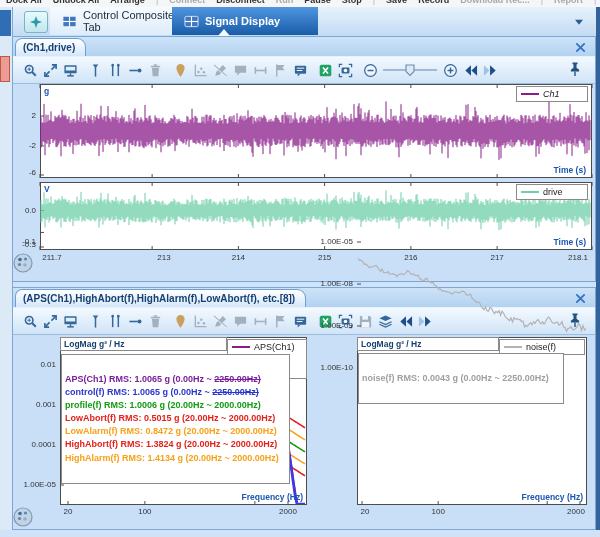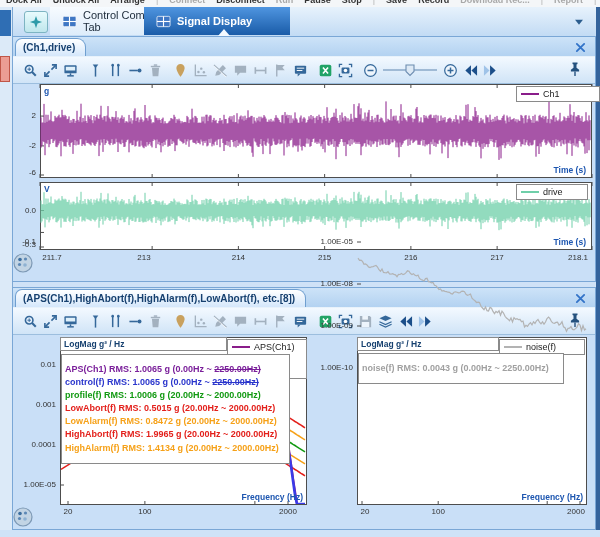--- a/index.html
+++ b/index.html
@@ -9,21 +9,21 @@
   #menubar{position:absolute;left:0;top:0;width:600px;height:7px;background:#f4f6f8;overflow:hidden;border-bottom:1px solid #c8d6e6;}
   #menubar .inner{display:flex;gap:11px;padding:0 6px;margin-top:-7px;line-height:14px;font-size:9px;font-weight:bold;color:#333;white-space:nowrap;}
   #menubar .mi.dis{color:#a9a9a9;}
   #menubar .sep{color:#b5b5b5;font-weight:normal;}
   
   #tabbar{position:absolute;left:0;top:7px;width:600px;height:29px;background:linear-gradient(#e7f2fc,#c2dbf4);border-bottom:1px solid #8fb6dd;}
   .navbtn{position:absolute;left:24px;top:4px;width:22px;height:20px;background:linear-gradient(#e8fbfd,#bfe6ec);border:1px solid #7db4c2;border-radius:3px;display:flex;align-items:center;justify-content:center;}
   .tab{position:absolute;top:0;height:28px;display:flex;align-items:center;gap:6px;padding:0 12px;font-size:11px;color:#1d2b3a;}
   .tab .tabicon{width:15px;height:15px;display:inline-flex;}
   #tab1{left:50px;width:118px;background:linear-gradient(#f7fbff,#ddecfa);border-right:1px solid #a9c8e6;}
-  #tab2{left:144px;width:122px;background:linear-gradient(#4f95e0,#1a5ca8);color:#fff;font-weight:bold;}
+  #tab2{left:172px;width:122px;background:linear-gradient(#4f95e0,#1a5ca8);color:#fff;font-weight:bold;}
   .notch{position:absolute;left:218px;top:29px;width:0;height:0;border-left:6px solid transparent;border-right:6px solid transparent;border-bottom:7px solid #f5faff;z-index:9;}
   .caret{position:absolute;right:14px;top:8px;width:14px;height:14px;}
   
   #leftsliver{position:absolute;left:0;top:7px;width:12px;height:523px;background:#dceaf8;border-right:1px solid #7fa9d4;}
   #leftsliver .dk{position:absolute;left:0;top:3px;width:11px;height:26px;background:#2f6eb4;}
   #leftsliver .red{position:absolute;left:0;top:49px;width:8px;height:24px;background:#eb9d94;border:1px solid #c05648;}
   
   .panel{position:absolute;left:12px;width:584px;background:#c9dff7;border:1px solid #7aa7d6;box-sizing:border-box;}
   #panel1{top:36px;height:246px;}
   #panel2{top:287px;height:243px;}
@@ -42,21 +42,21 @@
   #plotsvg{position:absolute;left:0;top:0;pointer-events:none;z-index:4;}
   #labels{position:absolute;left:0;top:0;width:600px;height:537px;pointer-events:none;z-index:5;}
   .lab{position:absolute;white-space:nowrap;}
   .ytick{font-size:8px;color:#333;text-align:right;}
   .xtick{font-size:8px;color:#333;transform:translateX(-50%);}
   .axlab{font-size:8.5px;font-weight:bold;color:#1d56b0;}
   .cornerlab{font-size:8.5px;font-weight:bold;color:#16406f;background:#fff;border:1px solid #8a8a8a;padding:0 3px;line-height:12px;box-sizing:border-box;}
   .legend{background:#fff;border:1px solid #8a8a8a;box-sizing:border-box;padding:1px 2px;}
   .legrow{display:flex;align-items:center;height:12px;font-size:9px;color:#222;}
   .legline{width:18px;height:0;border-top:2px solid;margin:0 4px 0 2px;}
-  .rmsbox{background:#fff;border:1px solid #8a8a8a;box-sizing:border-box;padding:8px 3px;}
+  .rmsbox{background:#fff;border:1px solid #8a8a8a;box-sizing:border-box;padding:18px 3px;}
   .rmsrow{font-size:9px;font-weight:bold;line-height:13.1px;white-space:nowrap;}
   .struck{text-decoration:line-through;}
   .palette{position:absolute;width:22px;height:22px;}
   .plotarea{position:absolute;z-index:6;}
   #rightedge{position:absolute;right:0;top:7px;width:4px;height:523px;background:#34639c;}
   #botstrip{position:absolute;left:0;top:530px;width:600px;height:7px;background:#cfe2f7;}
 </style>
 </head>
 <body>
 
@@ -443,39 +443,39 @@
       <rect x="357.5" y="337.5" width="229" height="167" fill="#fff" stroke="#4d4d4d" stroke-width="1"></rect>
       <path d="M362 501V505M438.1877304726261 501V505M547.1877304726261 501V505M580 501V505M357 242H361M357 284H361M357 326H361M357 368H361" stroke="#4d4d4d" stroke-width="1" fill="none"></path>
       <path d="M358.0 258.1L359.5 260.4L361.0 260.2L362.5 261.4L364.0 264.3L365.5 264.0L367.0 264.9L368.5 266.9L370.0 267.5L371.5 266.8L373.0 266.6L374.5 266.0L376.0 265.4L377.5 267.0L379.0 269.7L380.5 271.3L382.0 269.0L383.5 272.5L385.0 272.7L386.5 272.8L388.0 271.7L389.5 273.9L391.0 274.2L392.5 273.6L394.0 274.4L395.5 274.8L397.0 276.7L398.5 274.4L400.0 274.5L401.5 273.4L403.0 274.6L404.5 274.1L406.0 272.6L407.5 270.8L409.0 271.2L410.5 273.5L412.0 274.5L413.5 273.7L415.0 275.3L416.5 275.9L418.0 275.0L419.5 278.4L421.0 279.5L422.5 280.1L424.0 281.0L425.5 278.6L427.0 278.3L428.5 281.7L430.0 281.9L431.5 282.9L433.0 282.4L434.5 285.2L436.0 285.7L437.5 287.7L439.0 289.5L440.5 289.0L442.0 291.0L443.5 290.7L445.0 291.4L446.5 291.7L448.0 292.2L449.5 292.4L451.0 293.7L452.5 294.0L454.0 292.3L455.5 291.8L457.0 292.2L458.5 292.8L460.0 292.6L461.5 291.4L463.0 291.1L464.5 291.7L466.0 294.3L467.5 295.3L469.0 294.8L470.5 294.0L472.0 298.1L473.5 299.6L475.0 300.8L476.5 302.5L478.0 302.2L479.5 302.6L481.0 306.3L482.5 308.0L484.0 309.7L485.5 307.0L487.0 310.7L488.5 311.1L490.0 307.4L491.5 308.2L493.0 311.4L494.5 313.6L496.0 311.3L497.5 312.6L499.0 310.8L500.5 315.3L502.0 311.2L503.5 313.0L505.0 316.3L506.5 318.1L508.0 319.2L509.5 320.7L511.0 318.0L512.5 321.9L514.0 317.6L515.5 319.3L517.0 318.7L518.5 319.7L520.0 319.5L521.5 321.7L523.0 321.0L524.5 327.0L526.0 325.3L527.5 326.4L529.0 324.2L530.5 322.6L532.0 324.9L533.5 321.8L535.0 323.4L536.5 320.8L538.0 319.4L539.5 322.2L541.0 323.9L542.5 321.9L544.0 324.2L545.5 322.0L547.0 318.5L548.5 317.1L550.0 318.7L551.5 321.7L553.0 323.0L554.5 323.3L556.0 322.4L557.5 322.2L559.0 325.1L560.5 324.0L562.0 321.7L563.5 326.8L565.0 327.7L566.5 331.3L568.0 328.3L569.5 328.2L571.0 326.6L572.5 329.4L574.0 329.9L575.5 328.6L577.0 327.1L578.5 323.8L580.0 325.0L581.5 330.5L583.0 325.6L584.5 329.9L586.0 328.7" stroke="#b3b3b3" stroke-width="1.2" fill="none"></path>
     </svg>
   <div id="labels">
       <div class="lab ytick" style="left:4px;top:111.07936507936509px;width:32px;">2</div>
       <div class="lab ytick" style="left:4px;top:140.92063492063494px;width:32px;">-2</div>
       <div class="lab ytick" style="left:4px;top:168px;width:32px;">-6</div>
       <div class="lab axlab" style="left:44px;top:86px;">g</div>
       <div class="lab axlab" style="left:536px;top:165px;width:50px;text-align:right;">Time (s)</div>
-      <div class="lab legend" style="left:516px;top:86px;width:84px;">
+      <div class="lab legend" style="left:516px;top:86px;width:72px;font-style:italic;">
         <div class="legrow">
           <span class="legline" style="border-color:#8a1d8a"></span>
           <span>Ch1</span>
         </div>
       </div>
       <div class="lab ytick" style="left:4px;top:205.51612903225805px;width:32px;">0.0</div>
       <div class="lab ytick" style="left:4px;top:237px;width:32px;">-0.1</div>
       <div class="lab ytick" style="left:4px;top:240px;width:32px;">-0.3</div>
       <div class="lab axlab" style="left:44px;top:184px;">V</div>
       <div class="lab axlab" style="left:536px;top:237px;width:50px;text-align:right;">Time (s)</div>
       <div class="lab legend" style="left:516px;top:184px;width:72px;">
         <div class="legrow">
           <span class="legline" style="border-color:#6fcfa9"></span>
           <span>drive</span>
         </div>
       </div>
       <div class="lab xtick" style="left:52px;top:253px;">211.7</div>
-      <div class="lab xtick" style="left:144px;top:253px;text-align:right;">213</div>
+      <div class="lab xtick" style="left:164px;top:253px;text-align:right;">213</div>
       <div class="lab xtick" style="left:238.37500000000097px;top:253px;">214</div>
       <div class="lab xtick" style="left:324.62500000000097px;top:253px;">215</div>
       <div class="lab xtick" style="left:410.87500000000097px;top:253px;">216</div>
       <div class="lab xtick" style="left:497.12500000000097px;top:253px;">217</div>
       <div class="lab xtick" style="left:578px;top:253px;">218.1</div>
       <div class="lab ytick" style="left:8px;top:360px;width:48px;">0.01</div>
       <div class="lab ytick" style="left:8px;top:400px;width:48px;">0.001</div>
       <div class="lab ytick" style="left:8px;top:440px;width:48px;">0.0001</div>
       <div class="lab ytick" style="left:8px;top:480px;width:48px;">1.00E-05</div>
       <div class="lab xtick" style="left:68px;top:507px;">20</div>
@@ -496,21 +496,21 @@
           <span class="legline" style="border-color:#129a12"></span>
           <span>profile(f)</span>
         </div>
       </div>
       <div class="lab rmsbox" style="left:61px;top:354px;width:229px;">
         <div class="rmsrow" style="color: rgb(122, 31, 154);">APS(Ch1) RMS: 1.0065 g (0.00Hz ~ <span class="struck">2250.00Hz)</span></div>
         <div class="rmsrow" style="color: rgb(42, 53, 204);">control(f) RMS: 1.0065 g (0.00Hz ~ <span class="struck">2250.00Hz)</span></div>
         <div class="rmsrow" style="color: rgb(18, 154, 18);">profile(f) RMS: 1.0006 g (20.00Hz ~ 2000.00Hz)</div>
         <div class="rmsrow" style="color: rgb(227, 32, 27);">LowAbort(f) RMS: 0.5015 g (20.00Hz ~ 2000.00Hz)</div>
         <div class="rmsrow" style="color: rgb(246, 161, 24);">LowAlarm(f) RMS: 0.8472 g (20.00Hz ~ 2000.00Hz)</div>
-        <div class="rmsrow" style="color: rgb(227, 32, 27);">HighAbort(f) RMS: 1.9965 g (20.00Hz ~ 2000.00Hz)</div>
+        <div class="rmsrow" style="color: rgb(227, 32, 27);">HighAbort(f) RMS: 1.3824 g (20.00Hz ~ 2000.00Hz)</div>
         <div class="rmsrow" style="color: rgb(246, 161, 24);">HighAlarm(f) RMS: 1.4134 g (20.00Hz ~ 2000.00Hz)</div>
       </div>
       <div class="lab ytick" style="left:305px;top:237px;width:48px;">1.00E-05</div>
       <div class="lab ytick" style="left:305px;top:279px;width:48px;">1.00E-08</div>
       <div class="lab ytick" style="left:305px;top:321px;width:48px;">1.00E-09</div>
       <div class="lab ytick" style="left:305px;top:363px;width:48px;">1.00E-10</div>
       <div class="lab xtick" style="left:365px;top:507px;">20</div>
       <div class="lab xtick" style="left:438.1877304726261px;top:507px;">100</div>
       <div class="lab xtick" style="left:576px;top:507px;">2000</div>
       <div class="lab axlab" style="left:503px;top:492px;width:80px;text-align:right;">Frequency (Hz)</div>

